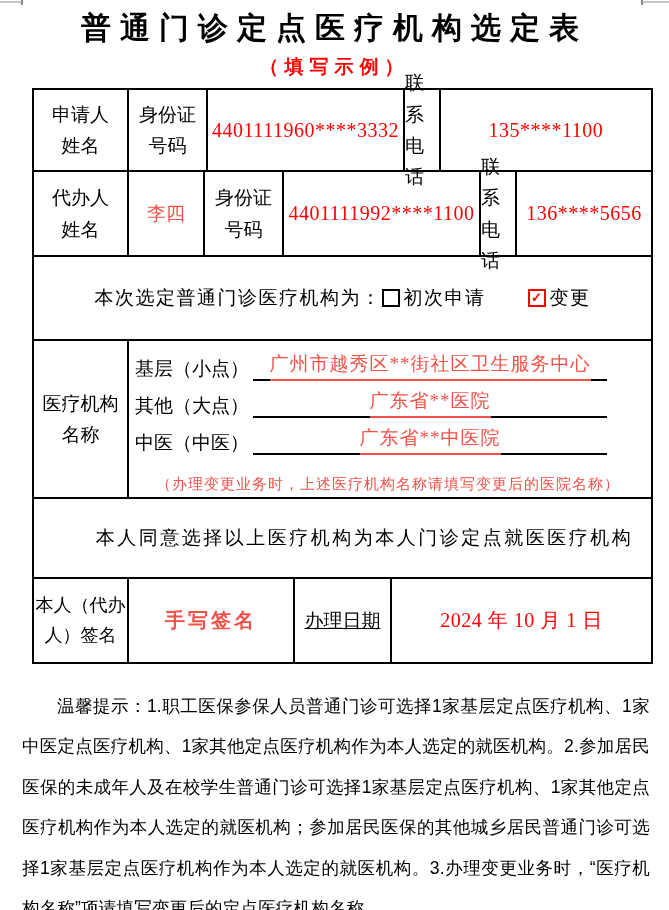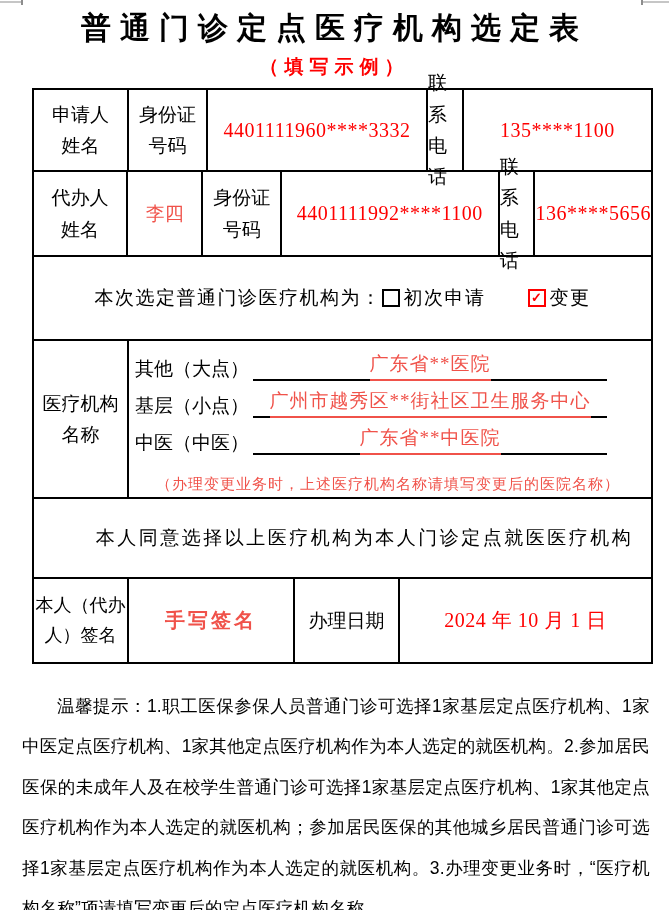--- a/index.html
+++ b/index.html
@@ -33,21 +33,21 @@
   .trow:last-child{border-bottom:none;}
   .cell{
     border-right:2px solid #000;box-sizing:border-box;
     display:flex;flex-direction:column;align-items:center;justify-content:center;
     font-size:19px;line-height:1.65;
   }
   .cell:last-child{border-right:none;}
   .w-role{width:95px;}
   .w-name{width:76px;}
   .w-idlabel{width:79px;}
-  .w-id{width:220px;}
+  .w-id{width:197px;}
   .w-phlabel{width:36px;}
   .w-phone{flex:1;}
   .h-r1{height:82px;}
   .h-r2{height:85px;}
   .h-r3{height:84px;}
   .h-r4{height:158px;}
   .h-r5{height:80px;padding-left:44px;}
   .h-r6{height:83px;}
 
   .red-hand{color:#f0524a;}
@@ -79,21 +79,21 @@
   }
   .inst-note{
     color:#f0524a;font-size:15px;text-align:center;margin-top:17px;
     letter-spacing:1px;padding-right:10px;
   }
 
   .agree-text{letter-spacing:2.5px;}
   .sig-value{color:#f0524a;font-size:20px;letter-spacing:3px;font-weight:bold;}
   .w-sig{width:95px;font-size:18px;}
   .w-sigval{width:166px;}
-  .w-datelabel{width:105px;}
+  .w-datelabel{width:97px;text-decoration:underline;}
   .w-dateval{flex:1;}
 
   .notice{
     position:absolute;left:22px;top:668px;width:628px;
     font-family:"Liberation Sans","DejaVu Sans",sans-serif;
     font-size:17.5px;line-height:40.5px;text-align:justify;text-indent:2em;
     letter-spacing:0.2px;
   }
 </style>
 </head>
@@ -165,26 +165,26 @@
     </div>
   </div>
 
   <div class="trow h-r4">
     <div class="cell w-role">
       <span>医疗机构</span>
       <span>名称</span>
     </div>
     <div class="inst-cell">
       <div class="inst-line">
+        <span class="inst-label">基层（小点）</span>
+        <span class="inst-fill"><span class="inst-value">广州市越秀区**街社区卫生服务中心</span></span>
+      </div>
+      <div class="inst-line">
         <span class="inst-label">其他（大点）</span>
         <span class="inst-fill"><span class="inst-value">广东省**医院</span></span>
-      </div>
-      <div class="inst-line">
-        <span class="inst-label">基层（小点）</span>
-        <span class="inst-fill"><span class="inst-value">广州市越秀区**街社区卫生服务中心</span></span>
       </div>
       <div class="inst-line">
         <span class="inst-label">中医（中医）</span>
         <span class="inst-fill"><span class="inst-value">广东省**中医院</span></span>
       </div>
       <div class="inst-note">（办理变更业务时，上述医疗机构名称请填写变更后的医院名称）</div>
     </div>
   </div>
 
   <div class="trow h-r5">

